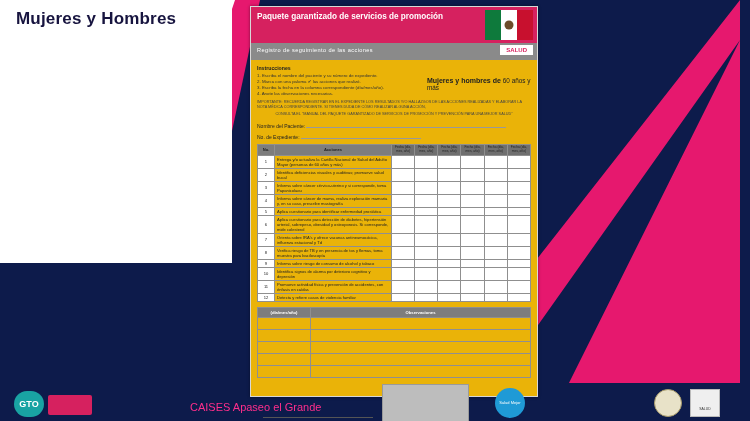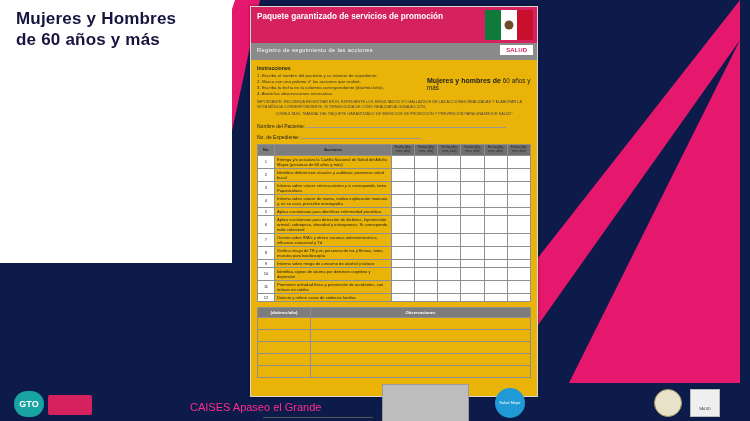--- a/index.html
+++ b/index.html
@@ -90,21 +90,20 @@
 
   <div class="shape-right"></div>
   <div class="shape-left"></div>
   <div class="shape-left-white"></div>
   <div class="shape-left-inner"></div>
   <div class="diag-thin"></div>
   <div class="shape-bottom-band"></div>
 
   <div class="title-box">
     <div class="title-line">Mujeres y Hombres</div>
-    <div class="title-line">de 60 años y más</div>
   </div>
 
   <div class="sheet">
 
     <div class="doc-head">
       <div class="doc-head-title">
         <div>Paquete garantizado de servicios de promoción</div>
       </div>
       <div class="flag">
         <span class="g"></span>

